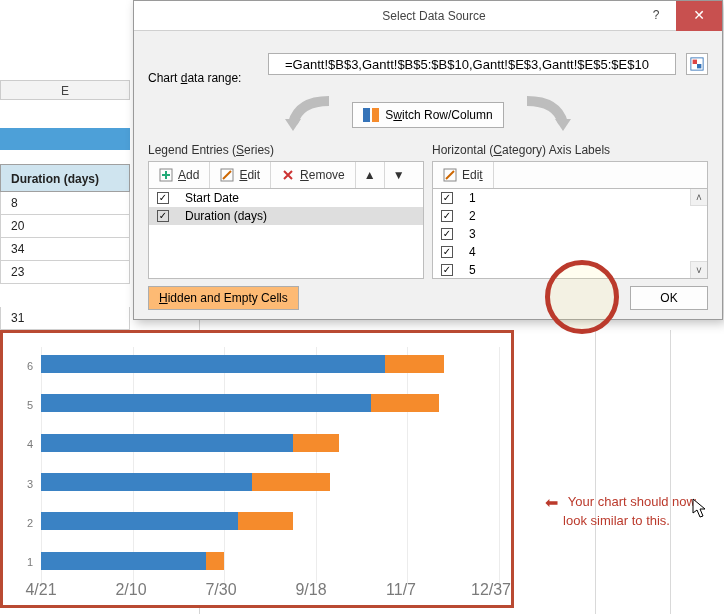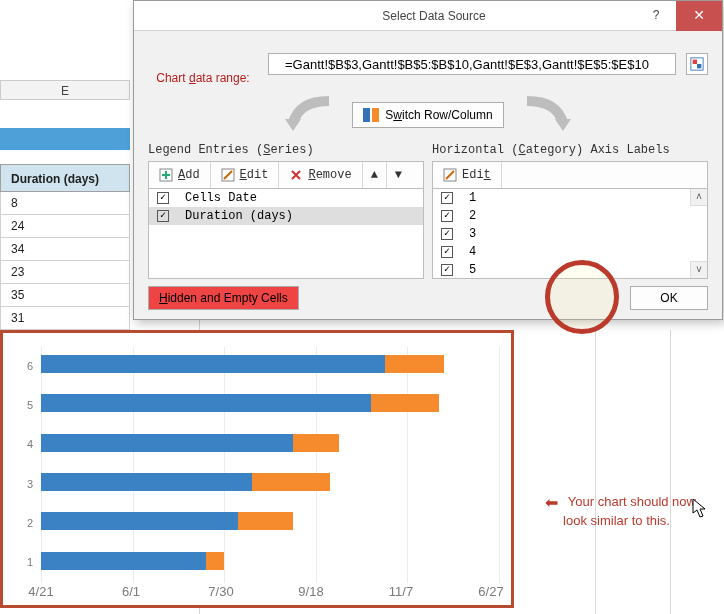--- a/index.html
+++ b/index.html
@@ -47,40 +47,40 @@
     height:30px; background:#fff; border-bottom:1px solid #d0d0d0;
     display:flex; align-items:center; padding-left:12px; position:relative;
     color:#444;
   }
   .title-bar .spacer { flex:1; text-align:center; }
   .tb-help { position:absolute; right:46px; top:0; height:30px; line-height:28px; width:40px; text-align:center;}
   .tb-close { position:absolute; right:0; top:0; height:30px; width:46px; background:#c8504f; text-align:center; line-height:28px;}
   .tb-close span{ color:#fff; font-size:14px;}
   .dlg-body { padding:12px 14px 10px 14px; }
   .range-row { display:flex; align-items:center; gap:10px; margin-bottom:10px; }
-  .range-label { width:110px; text-align:center; color:#b91c1c;margin-top:28px; }
+  .range-label { width:110px; text-align:left; color:#000000;margin-top:28px; }
   .range-input { flex:1; height:22px; border:1px solid #b0b0b0; background:#fff; padding:0 16px; font-size:13px;}
   .range-pick {
     width:22px; height:22px; border:1px solid #b0b0b0; background:#fff;
     display:flex; align-items:center; justify-content:center;
   }
   .range-pick svg{width:14px;height:14px;}
   .switch-row {
     display:flex; align-items:center; justify-content:center; gap:13px; margin:6px 0 8px;
   }
   .arrow-curve {
     width:60px; height:40px; position:relative;
   }
   .arrow-curve svg{width:60px;height:40px;}
   .switch-btn {
     border:1px solid #adadad; background:#fdfdfd; height:26px; padding:0 10px;
     display:flex; align-items:center; gap:6px;
   }
   .lists-row { display:flex; gap:8px; }
-  .list-panel { flex:1;font-family:Liberation Mono, monospace; }
+  .list-panel { flex:1; }
   .list-title { margin-bottom:4px; color:#333; }
   .u { text-decoration: underline; }
   .toolbar {
     height:28px; border:1px solid #bdbdbd; background:#fdfdfd; display:flex;
   }
   .tbtn {
     border-right:1px solid #d8d8d8; padding:0 10px; display:flex; align-items:center; gap:5px; color:#333;
   }
   .tbtn.small { padding:0 8px; }
   .list-box {
@@ -95,21 +95,21 @@
     position:absolute; right:0; width:17px; height:17px; background:#f1f1f1; border-left:1px solid #ddd;
     text-align:center; font-size:10px; line-height:17px; color:#555;
   }
   .scroll-arrow.top{top:0;border-bottom:1px solid #ddd;}
   .scroll-arrow.bot{bottom:0;border-top:1px solid #ddd;}
   .footer {
     position:absolute; left:0; right:0; bottom:0; height:42px; padding:8px 14px;
     display:flex; align-items:center;
   }
   .footer .left-btn {
-    border:1px solid #adadad; background:#ef4444; height:24px; padding:0 10px; display:flex; align-items:center;
+    border:1px solid #adadad; background:#fdba74; height:24px; padding:0 10px; display:flex; align-items:center;
   }
   .footer .gap { flex:1; }
   .footer .btn {
     border:1px solid #adadad; background:#fdfdfd; height:24px; width:78px; text-align:center; line-height:22px; 
   }
   .ok-ring {
     position:absolute; width:74px; height:74px; border:5px solid #bb3a2c; border-radius:50%;
     box-shadow:0 0 0 1px rgba(0,0,0,0) inset;
     left:545px; top:260px; pointer-events:none;
     background:rgba(255,240,150,0.15);
@@ -119,21 +119,21 @@
     position:absolute; left:0px; top:330px; width:514px; height:278px;
     border:3px solid #b94a32; background:#fff;
   }
   .chart-area { position:absolute; left:38px; top:14px; right:18px; bottom:28px; }
   .gridline { position:absolute; top:0; bottom:0; width:1px; background:#ececec; }
   .row-slot { position:absolute; left:0; right:0; height:34px; }
   .bar { position:absolute; top:8px; height:18px; }
   .bar.blue { background:#3a82c4; left:0; }
   .bar.orange { background:#f58b2c; }
   .y-label { position:absolute; left:16px; width:14px; text-align:right; color:#7a7a7a; font-size:11px;}
-  .x-label { position:absolute; bottom:6px; color:#7a7a7a; font-size:13px; transform:translateX(-50%);}
+  .x-label { position:absolute; bottom:6px; color:#7a7a7a; font-size:16px; transform:translateX(-50%);}
   .annotation {
     position:absolute; left:545px; top:470px; color:#bb3a2c; font-size:13px; line-height:1.35;margin-top:20px;
   }
   .annotation .arr { color:#bb3a2c; font-size:16px; margin-right:6px; display:inline-block; transform:translateY(2px);}
   .cursor {
     position:absolute; left:692px; top:498px; width:16px; height:20px;
   }
   .cursor svg{width:16px;height:20px;}
   .grid-bg-line {
     position:absolute; background:#d9d9d9; width:1px; top:330px; bottom:0px;
@@ -143,24 +143,23 @@
 <body>
 
 <div class="grid-bg-line" style="left:595px;"></div>
 <div class="grid-bg-line" style="left:670px;"></div>
 
 <div class="sheet-back">
   <div class="sheet-col-head">E</div>
   <div class="sheet-blue-row"></div>
   <div class="sheet-head-cell">Duration (days)</div>
   <div class="sheet-cell" style="top:192px">8</div>
-  <div class="sheet-cell" style="top:215px">24</div>
+  <div class="sheet-cell" style="top:215px">20</div>
   <div class="sheet-cell" style="top:238px">34</div>
   <div class="sheet-cell" style="top:261px">23</div>
-  <div class="sheet-cell" style="top:284px">35</div>
   <div class="sheet-cell" style="top:307px">31</div>
 </div>
 
 <div class="dialog">
   <div class="title-bar">
     <div class="spacer">Select Data Source</div>
     <div class="tb-help">?</div>
     <div class="tb-close"><span>✕</span></div>
   </div>
 
@@ -229,21 +228,21 @@
           <div class="tbtn small">
               <span>▲</span>
             </div>
           <div class="tbtn small" style="border-right:none">
               <span>▼</span>
             </div>
         </div>
         <div class="list-box">
           <div class="list-row">
             <span class="chk">✓</span>
-            <span>Cells Date</span>
+            <span>Start Date</span>
           </div>
           <div class="list-row sel">
             <span class="chk">✓</span>
             <span>Duration (days)</span>
           </div>
         </div>
       </div>
 
       <div class="list-panel">
         <div class="list-title">Horizontal (<span class="u">C</span>ategory) Axis Labels</div>
@@ -325,25 +324,25 @@
         <div class="bar blue" style="width: 329.76px;"></div>
         <div class="bar orange" style="left: 329.76px; width: 68.7px;"></div>
       </div>
       <div class="row-slot" style="top: 0px; height: 39.3333px;">
         <div class="bar blue" style="width: 343.5px;"></div>
         <div class="bar orange" style="left: 343.5px; width: 59.54px;"></div>
       </div>
     </div>
 
   <div class="x-label" style="left:38px">4/21</div>
-  <div class="x-label" style="left:128px">6/1</div>
+  <div class="x-label" style="left:128px">2/10</div>
   <div class="x-label" style="left:218px">7/30</div>
   <div class="x-label" style="left:308px">9/18</div>
   <div class="x-label" style="left:398px">11/7</div>
-  <div class="x-label" style="left:488px">6/27</div>
+  <div class="x-label" style="left:488px">12/37</div>
 <div class="y-label" style="top: 223.333px;">1</div>
     <div class="y-label" style="top: 184px;">2</div>
     <div class="y-label" style="top: 144.667px;">3</div>
     <div class="y-label" style="top: 105.333px;">4</div>
     <div class="y-label" style="top: 66px;">5</div>
     <div class="y-label" style="top: 26.6667px;">6</div>
   </div>
 
 <div class="annotation">
   <span class="arr">⬅</span>

